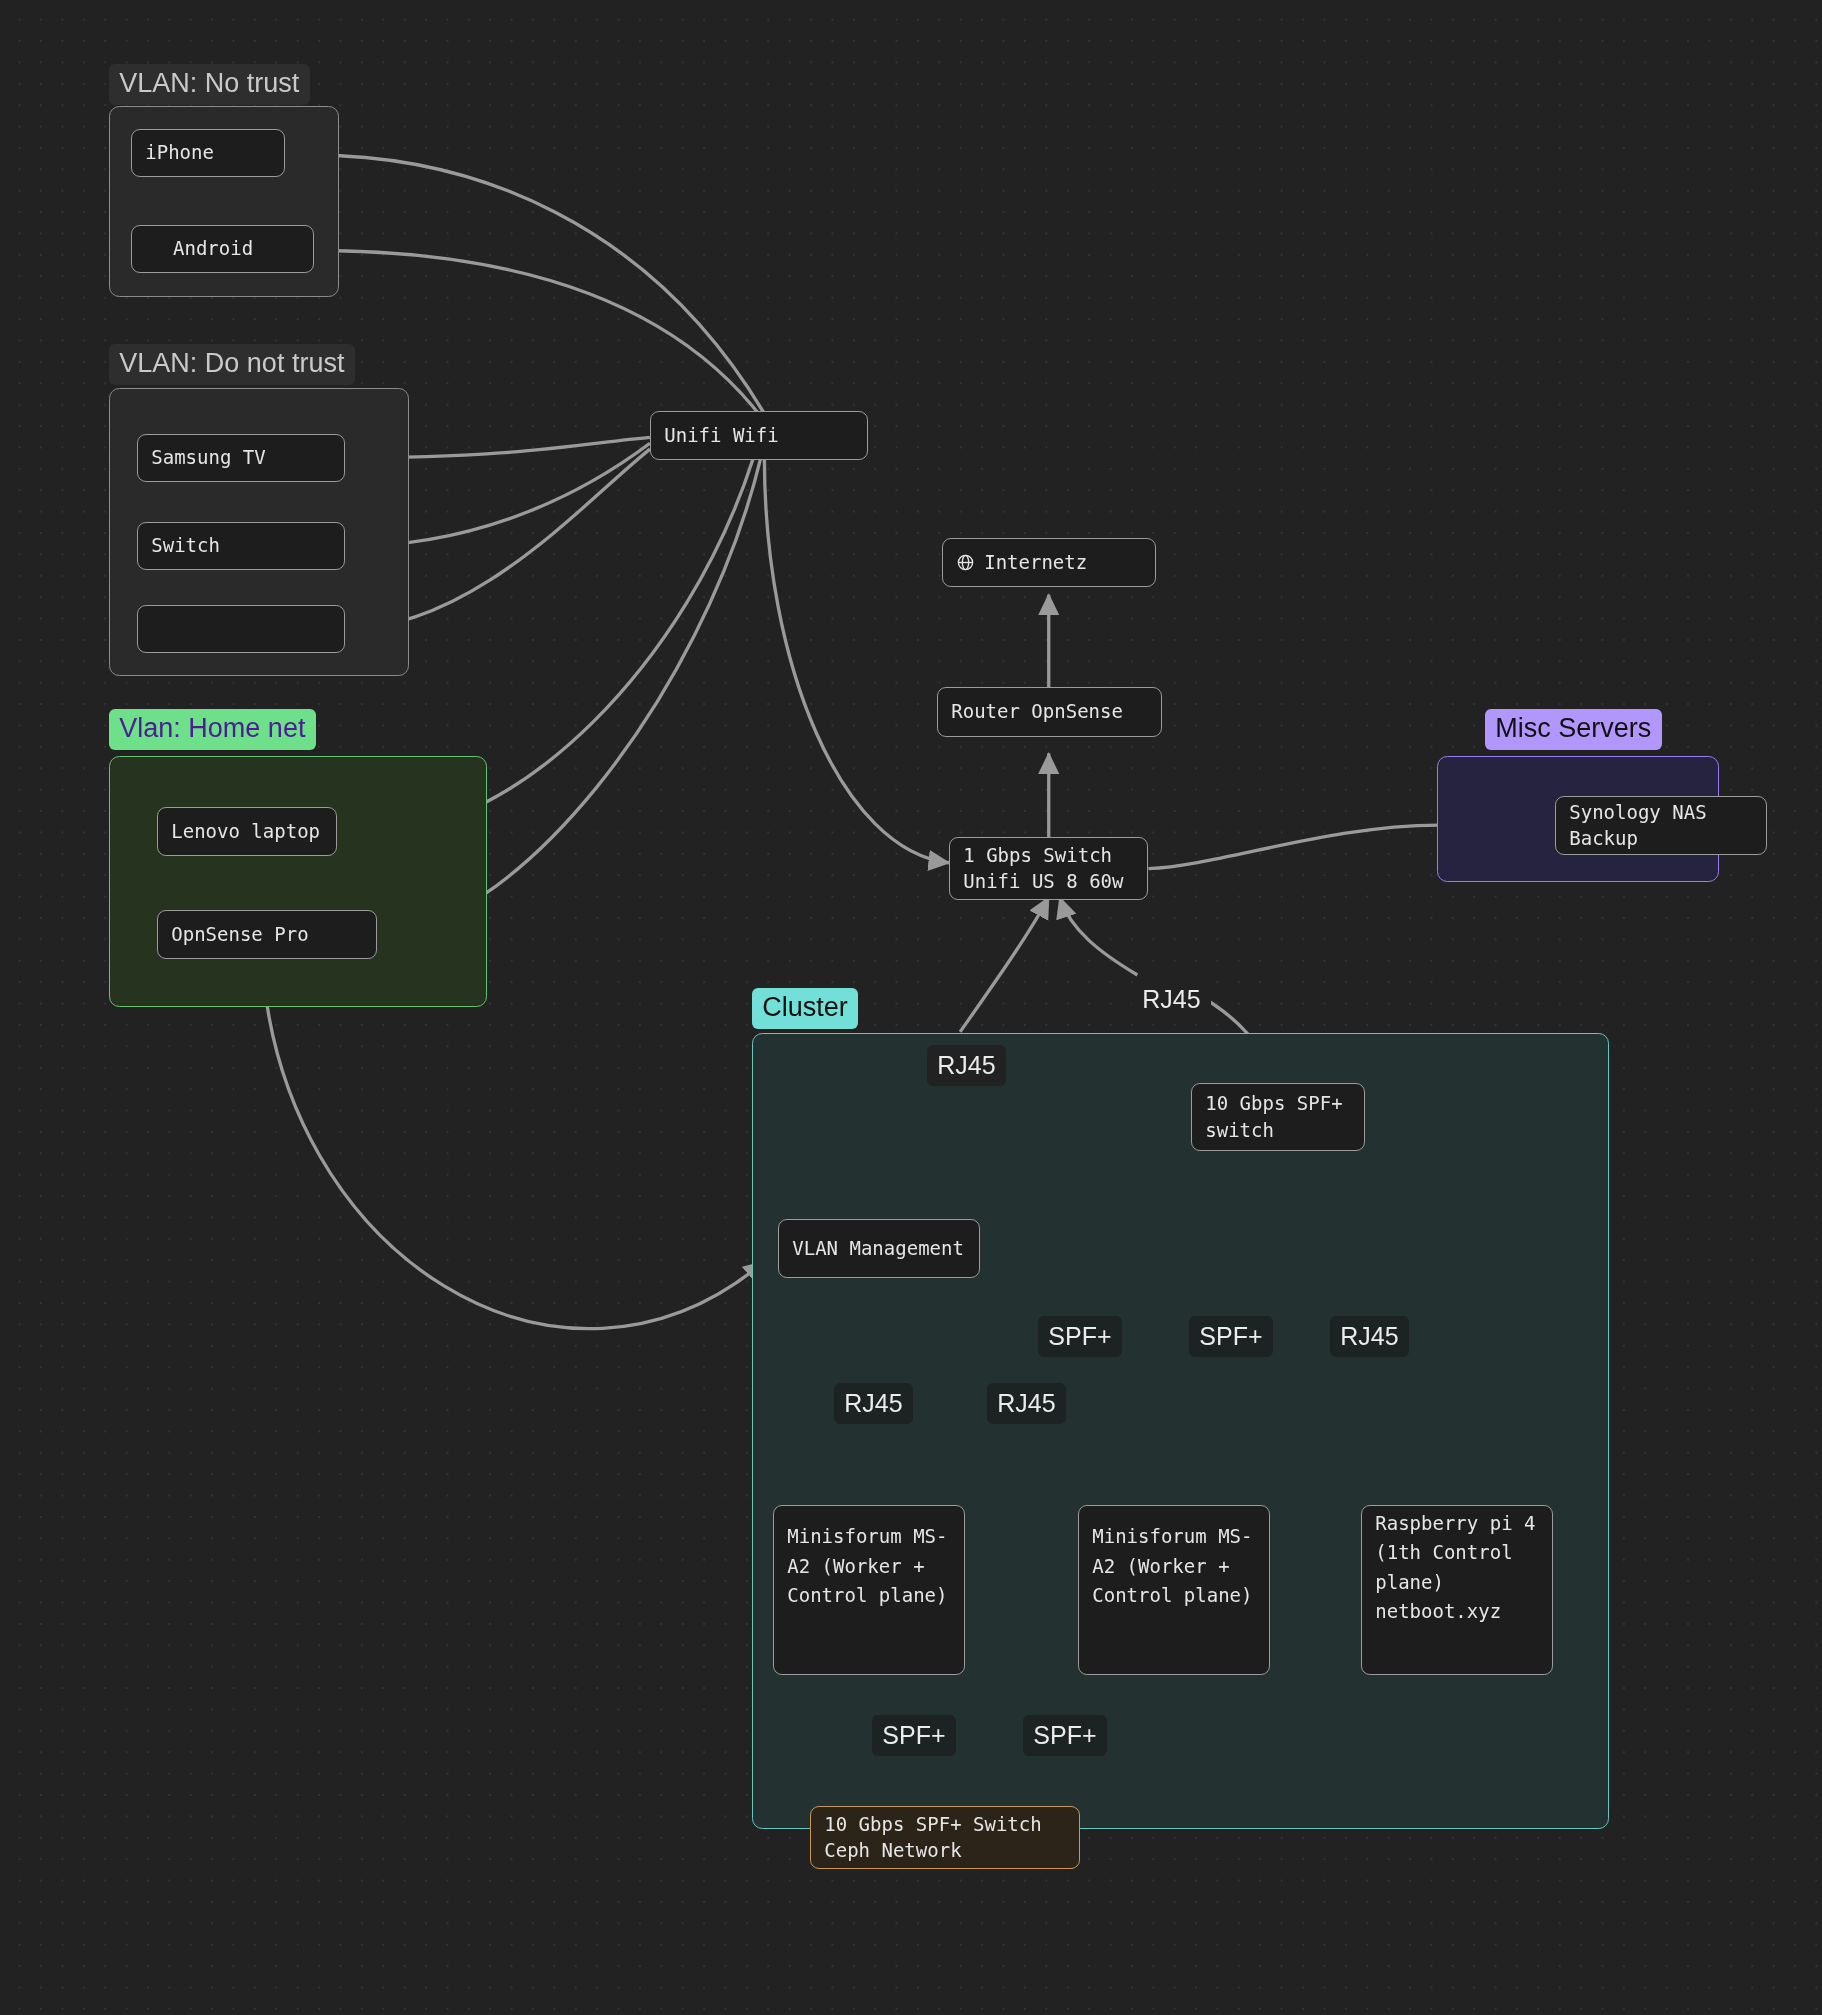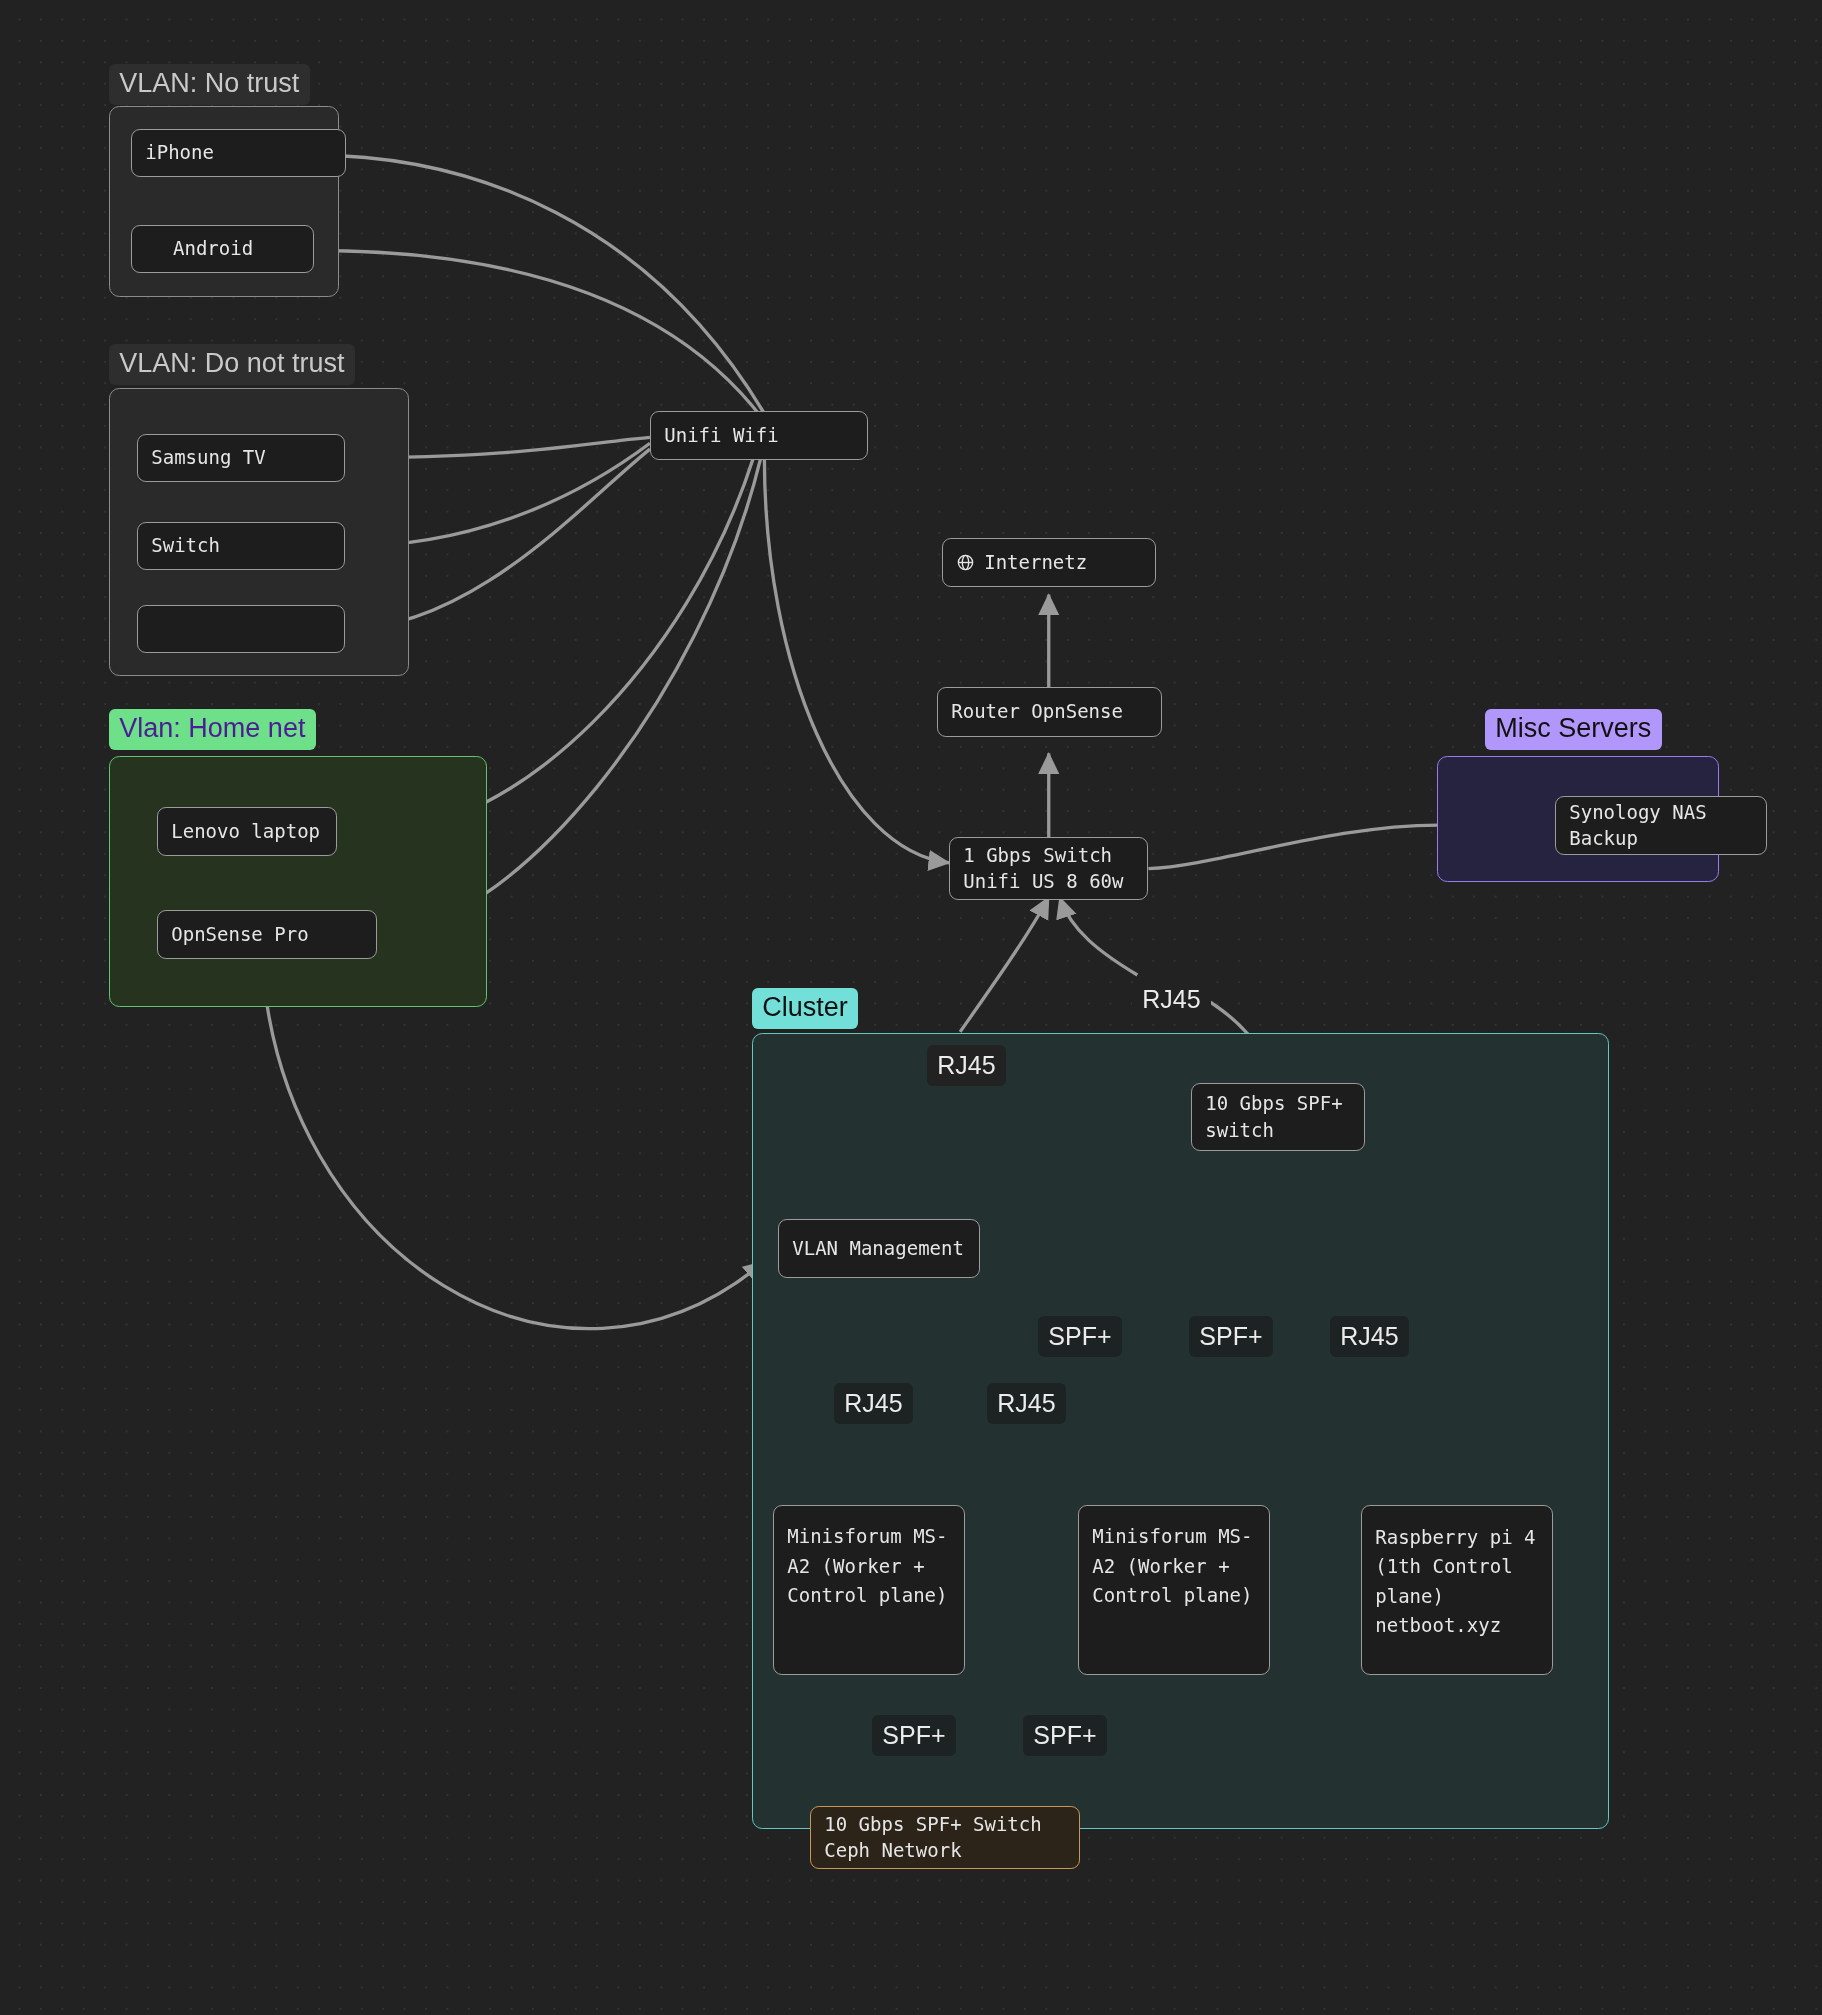--- a/index.html
+++ b/index.html
@@ -154,21 +154,21 @@
     <g fill="none" stroke="#5fd3cd" stroke-width="4.5">
       <path d="M1180,2040 C1180,1980 1178,1860 1178,1790" marker-end="url(#arrow-cyan)"></path>
       <path d="M1178,1855 C1178,1795 1180,1770 1183,1760"></path>
       <path d="M1588,2040 C1588,1960 1520,1900 1420,1880"></path>
       <path d="M1340,1872 C1270,1862 1210,1820 1185,1762" marker-end="url(#arrow-cyan)"></path>
     </g>
   </svg>
 
   <div class="group-label plain" style="left:109px; top:64px;">VLAN: No trust</div>
   <div class="group plain" style="left:109px; top:106px; width:230px; height:191px;"></div>
-  <div class="node" style="left:131px; top:129px; width:215px; height:48px;">iPhone</div>
+  <div class="node" style="left:131px; top:129px; width:154px; height:48px;">iPhone</div>
   <div class="node" style="left:131px; top:225px; width:183px; height:48px;padding-left:41px;">Android</div>
 
   <div class="group-label plain" style="left:109px; top:344px;">VLAN: Do not trust</div>
   <div class="group plain" style="left:109px; top:388px; width:300px; height:288px;"></div>
   <div class="node" style="left:137px; top:434px; width:208px; height:48px;">Samsung TV</div>
   <div class="node" style="left:137px; top:522px; width:208px; height:48px;">Switch</div>
   <div class="node" style="left:137px; top:605px; width:208px; height:48px;"></div>
 
   <div class="group-label green" style="left:109px; top:709px;">Vlan: Home net</div>
   <div class="group green" style="left:109px; top:756px; width:378px; height:251px;"></div>
@@ -207,21 +207,21 @@
   <div class="node" style="left:770px; top:1219px; width:202px; height:59px;margin-left:8px;">VLAN Management</div>
 
   <div class="node" style="left:773px; top:1505px; width:192px; height:170px; line-height:1.55; align-items:flex-start; padding-top:16.3px;">Minisforum MS-
 A2 (Worker +
 Control plane)</div>
 
   <div class="node" style="left:1078px; top:1505px; width:192px; height:170px; line-height:1.55; align-items:flex-start; padding-top:16.3px;">Minisforum MS-
 A2 (Worker +
 Control plane)</div>
 
-  <div class="node" style="left:1361px; top:1505px; width:192px; height:170px; line-height:1.55; align-items:flex-start; padding-top:17px;">Raspberry pi 4
+  <div class="node" style="left:1361px; top:1505px; width:192px; height:170px; line-height:1.55; align-items:flex-start; padding-top:3px;">Raspberry pi 4
 (1th Control
 plane)
 netboot.xyz</div>
 
   <div class="node orange" style="left:810px; top:1806px; width:270px; height:63px; line-height:1.35;">10 Gbps SPF+ Switch
 Ceph Network</div>
 
   <div class="edge-label" style="left:927px; top:1045px;">RJ45</div>
   <div class="edge-label" style="left:1132px; top:979px;">RJ45</div>
 

